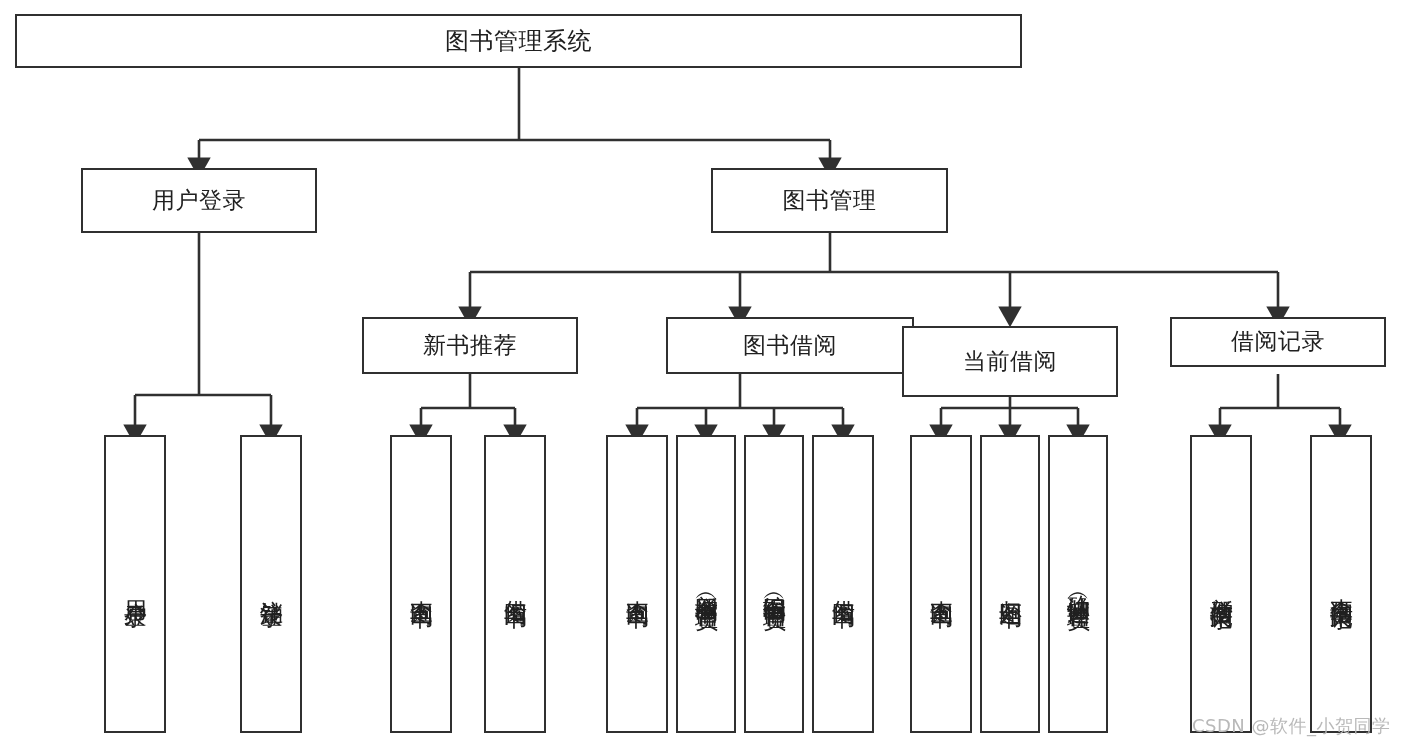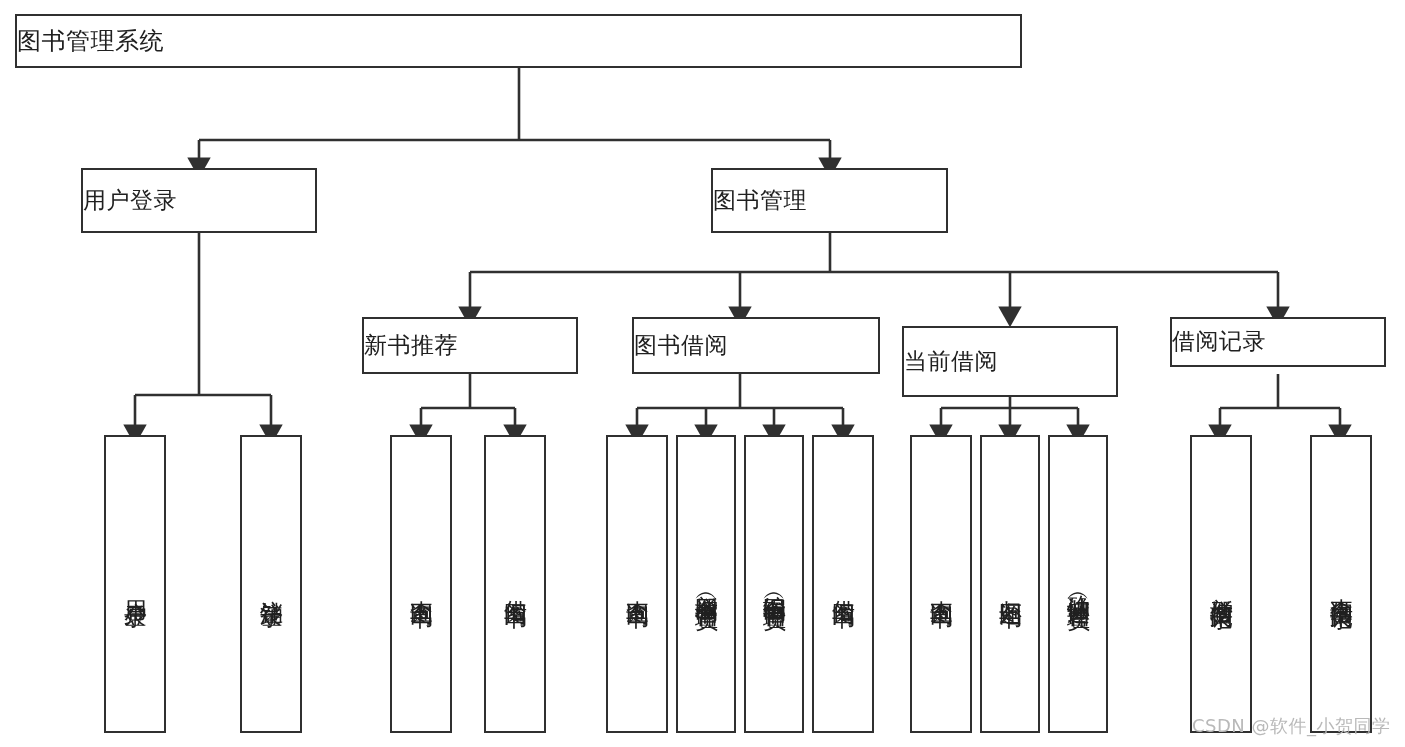--- a/index.html
+++ b/index.html
@@ -27,20 +27,21 @@
     height: 747px;
     pointer-events: none;
   }
   .node {
     position: absolute;
     box-sizing: border-box;
     border: 2.5px solid #303030;
     background: #ffffff;
     display: flex;
     align-items: center;
+    justify-content: center;
     text-align: center;
   }
   .node .label {
     display: block;
     line-height: 1.18;
     letter-spacing: 0.5px;
     color: #202020;
   }
   .node.horiz .label {
     writing-mode: horizontal-tb;
@@ -134,21 +135,21 @@
   <div class="node horiz" style="left:81px; top:168px; width:236px; height:65px;">
     <span class="label">用户登录</span>
   </div>
   <div class="node horiz" style="left:362px; top:317px; width:216px; height:57px;">
     <span class="label">新书推荐</span>
   </div>
 
   <div class="node horiz" style="left:711px; top:168px; width:237px; height:65px;">
     <span class="label">图书管理</span>
   </div>
-  <div class="node horiz" style="left:632px; top:317px; width:248px; height:57px;">
+  <div class="node horiz" style="left:666px; top:317px; width:248px; height:57px;">
     <span class="label">图书借阅</span>
   </div>
   <div class="node horiz" style="left:902px; top:326px; width:216px; height:71px;">
     <span class="label">当前借阅</span>
   </div>
   <div class="node horiz" style="left:1170px; top:317px; width:216px; height:50px;">
     <span class="label">借阅记录</span>
   </div>
 
   <div class="node vert" style="left:104px; top:435px; width:62px; height:298px;">

